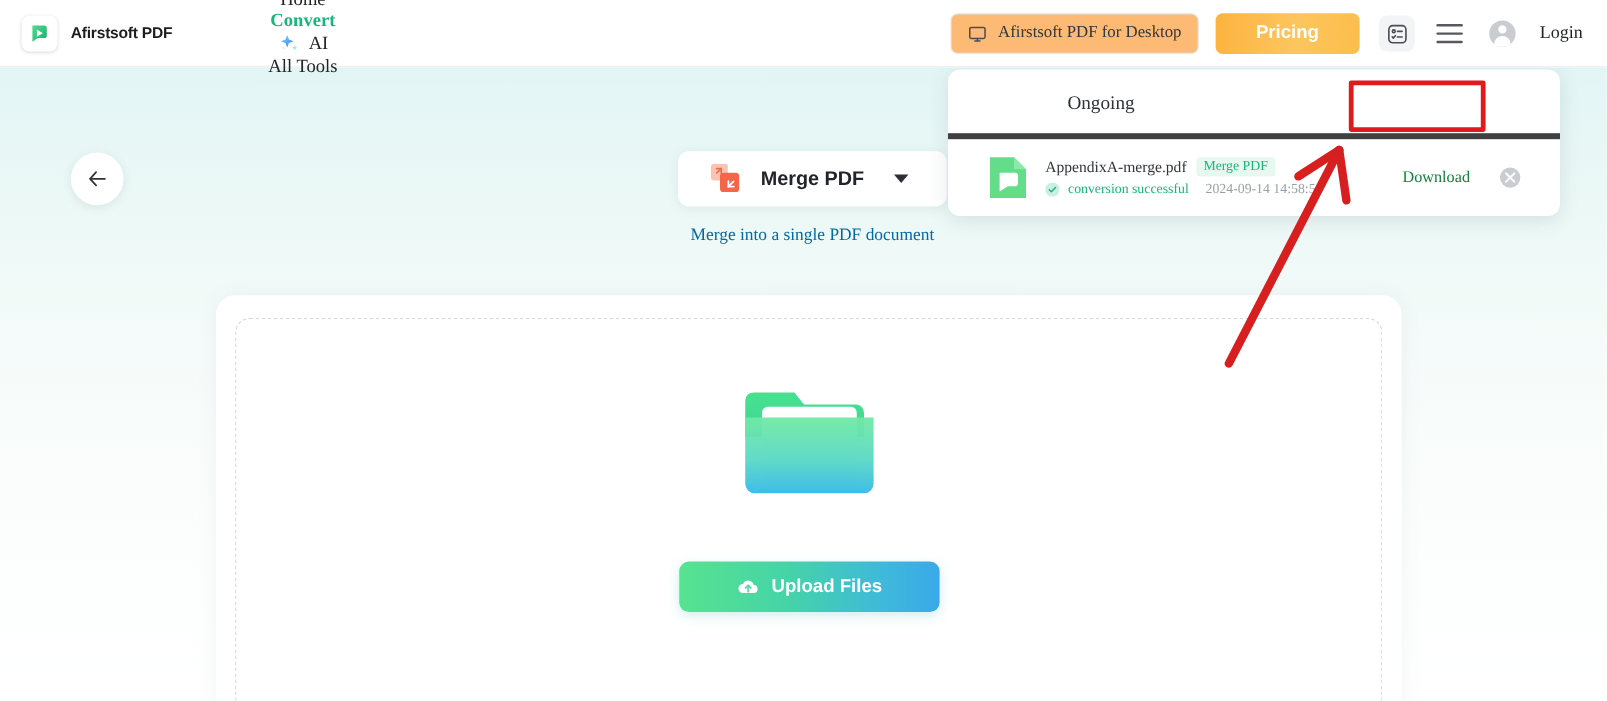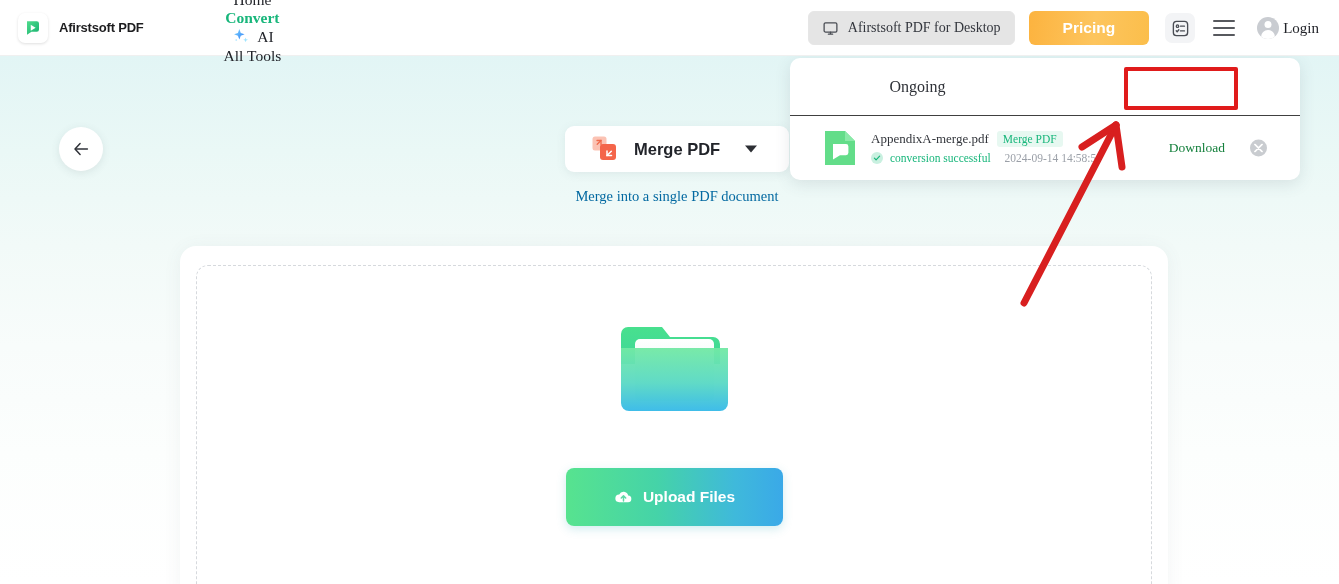--- a/index.html
+++ b/index.html
@@ -46,21 +46,21 @@
   .sparkle { width: 20px; height: 20px; display:block; }
 
   .header-right {
     position: absolute; right: 0; top: 0; height: 56px;
     display: flex; align-items: center; gap: 0;
   }
   .desktop-btn {
     display: flex; align-items: center; gap: 9px;
     height: 34px; padding: 0 13px;
     border: 1px solid #e6e6e6; border-radius: 6px;
-    font-size: 14px; color: #33363d; background: #e5e5e5;
+    font-size: 14px; color: #33363d; background: #fdba74;
     white-space: nowrap; cursor: pointer;
   }
   .monitor-ico { width: 17px; height: 17px; display:block; }
   .pricing-btn {
     margin-left: 14px;
     height: 34px; padding: 0 34px;
     border: none; border-radius: 6px;
     background: linear-gradient(96deg,#fcb33f 0%, #fdc55e 55%, #fbbe4b 100%);
     color: #fff; font-size: 15.5px; font-weight: 700;
     font-family: "Liberation Sans", sans-serif;
@@ -75,21 +75,21 @@
     cursor: pointer;
   }
   .hamburger {
     margin-left: 18px; width: 22px; height: 16px;
     display: flex; flex-direction: column; justify-content: space-between;
     cursor: pointer;
   }
   .hamburger i { display: block; height: 2px; background: #57595e; border-radius: 1px; }
   .login-wrap {
     margin-left: 22px; margin-right: 20px;
-    display: flex; align-items: center; gap: 4px; cursor: pointer;
+    display: flex; align-items: center; gap: 20px; cursor: pointer;
   }
   .avatar {
     width: 22px; height: 22px; border-radius: 50%;
     background: #c9ccd1; position: relative; overflow: hidden;
   }
   .avatar::before {
     content:""; position:absolute; left:50%; top:4px;
     width:7px;height:7px;border-radius:50%;background:#fff;transform:translateX(-50%);
   }
   .avatar::after {
@@ -164,42 +164,42 @@
     z-index: 6;
   }
   .folder-ico { position: absolute; left: 617px; top: 313px; width: 115px; height: 112px; z-index: 7; }
   .drag-text {
     position: absolute; left: 196px; top: 441px; width: 956px;
     text-align: center; font-size: 14.5px; color: #8a8e96;
     z-index: 7;
   }
   .upload-btn {
     position: absolute; left: 566px; top: 468px;
-    width: 217px; height: 58px; border-radius: 8px;
+    width: 217px; height: 42px; border-radius: 8px;
     background: linear-gradient(90deg,#57e38f 0%, #45d3a8 42%, #3fb9db 78%, #3aa9e8 100%);
     display: flex; align-items: center; justify-content: center; gap: 10px;
     cursor: pointer; z-index: 8;
     box-shadow: 0 3px 10px rgba(70,180,190,.25);
   }
   .upload-label {
     font-size: 15.5px; font-weight: 700; color: #fff;
     font-family: "Liberation Sans", sans-serif;
   }
 
   
   .task-panel {
     position: absolute; left: 790px; top: 58px;
     width: 510px; height: 122px;
     background: #fff; border-radius: 10px;
     box-shadow: 0 4px 16px rgba(60,80,95,.13);
     z-index: 30;
   }
   .panel-tabs {
     position: relative; height: 58px;
-    border-bottom: 1px solid #404040;
+    border-bottom: 5px solid #404040;
     display: flex; align-items: center;
   }
   .tab-ongoing {
     position: absolute; left: 0; top: 0; width: 50%;
     height: 58px; display: flex; align-items: center; justify-content: center;
     font-size: 16px; color: #2e3137; cursor: pointer;
   }
   .tab-ended {
     position: absolute; right: 0; top: 0; width: 50%;
     height: 58px; display: flex; align-items: center; justify-content: center;

